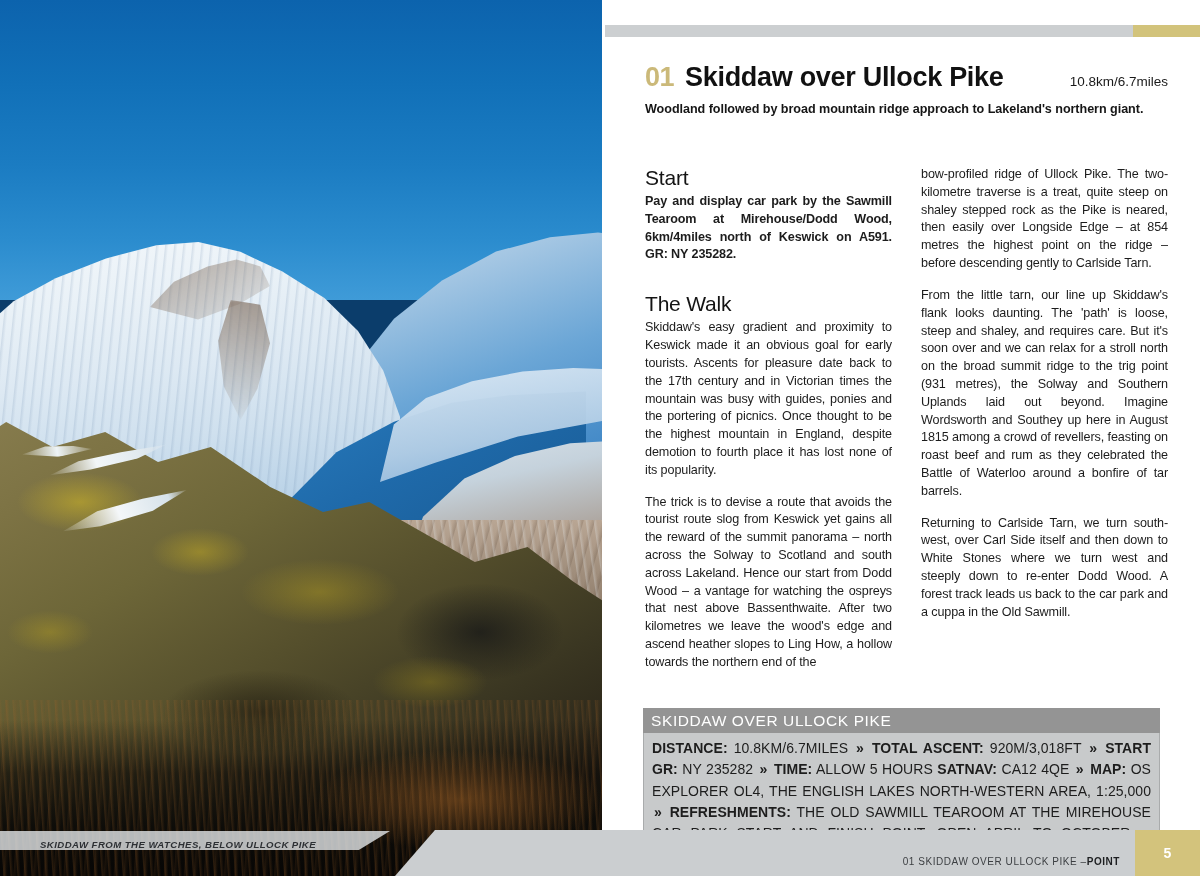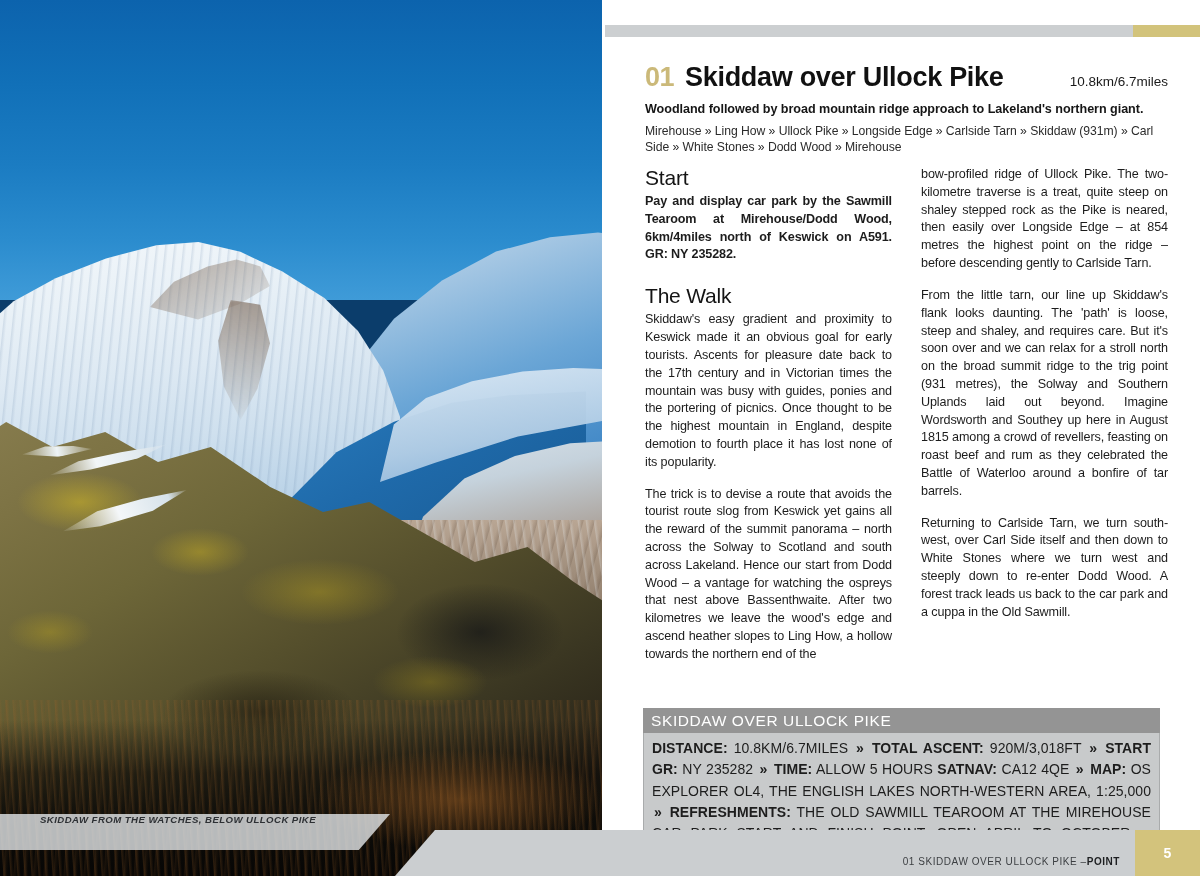--- a/index.html
+++ b/index.html
@@ -196,25 +196,25 @@
   .heather-warm {
     position: absolute;
     left: 300px; top: 740px; width: 302px; height: 110px;
     background: radial-gradient(ellipse 200px 70px at 160px 60px, rgba(186,112,42,.42), rgba(186,112,42,0) 72%);
   }
 
   
   #photo-caption-bar {
     position: absolute;
     left: 0; bottom: 26px;
-    width: 390px; height: 36px;
+    width: 390px; height: 19px;
     background: rgba(226,230,232,0.80);
     clip-path: polygon(0 0, 100% 0, 92% 100%, 0 100%);
     display: flex;
-    align-items: flex-start;
+    align-items: flex-end;
   }
   #photo-caption-bar .caption-text {
     font-size: 9.6px;
     font-style: italic;
     font-weight: 700;
     letter-spacing: .45px;
     color: #2d3034;
     padding-left: 40px;
     white-space: nowrap;
   }
@@ -290,21 +290,21 @@
     gap: 29px;
   }
   .body-col { width: 250px; }
   .section-heading {
     font-size: 21px;
     font-weight: 400;
     color: #141414;
     margin: 0 0 3px 0;
     letter-spacing: -0.2px;
   }
-  .heading-walk { margin-top: 20px; }
+  .heading-walk { margin-top: 28px; }
   p.body-text {
     margin: 0 0 14px 0;
     font-size: 12.6px;
     line-height: 1.415;
     color: #1c1c1c;
     text-align: justify;
     letter-spacing: -0.12px;
   }
   p.body-text.bold {
     font-weight: 700;
@@ -429,21 +429,20 @@
 
   <div id="walk-header">
     <div class="title-row">
       <div class="title-left">
         <span class="walk-number">01</span>
         <span class="walk-title">Skiddaw over Ullock Pike</span>
       </div>
       <span class="walk-distance">10.8km/6.7miles</span>
     </div>
     <div class="walk-summary">Woodland followed by broad mountain ridge approach to Lakeland's northern giant.</div>
-    <div class="walk-route">Mirehouse » Ling How » Ullock Pike » Longside Edge » Carlside Tarn » Skiddaw (931m) » Carl Side » White Stones » Dodd Wood » Mirehouse</div>
   </div>
 
   <div id="body-columns">
     <div class="body-col">
       <h2 class="section-heading">Start</h2>
       <p class="body-text bold">Pay and display car park by the Sawmill Tearoom at Mirehouse/Dodd Wood, 6km/4miles north of Keswick on A591. GR: NY 235282.</p>
       <h2 class="section-heading heading-walk">The Walk</h2>
       <p class="body-text">Skiddaw's easy gradient and proximity to Keswick made it an obvious goal for early tourists. Ascents for pleasure date back to the 17th century and in Victorian times the mountain was busy with guides, ponies and the portering of picnics. Once thought to be the highest mountain in England, despite demotion to fourth place it has lost none of its popularity.</p>
       <p class="body-text">The trick is to devise a route that avoids the tourist route slog from Keswick yet gains all the reward of the summit panorama – north across the Solway to Scotland and south across Lakeland. Hence our start from Dodd Wood – a vantage for watching the ospreys that nest above Bassenthwaite. After two kilometres we leave the wood's edge and ascend heather slopes to Ling How, a hollow towards the northern end of the</p>
     </div>

